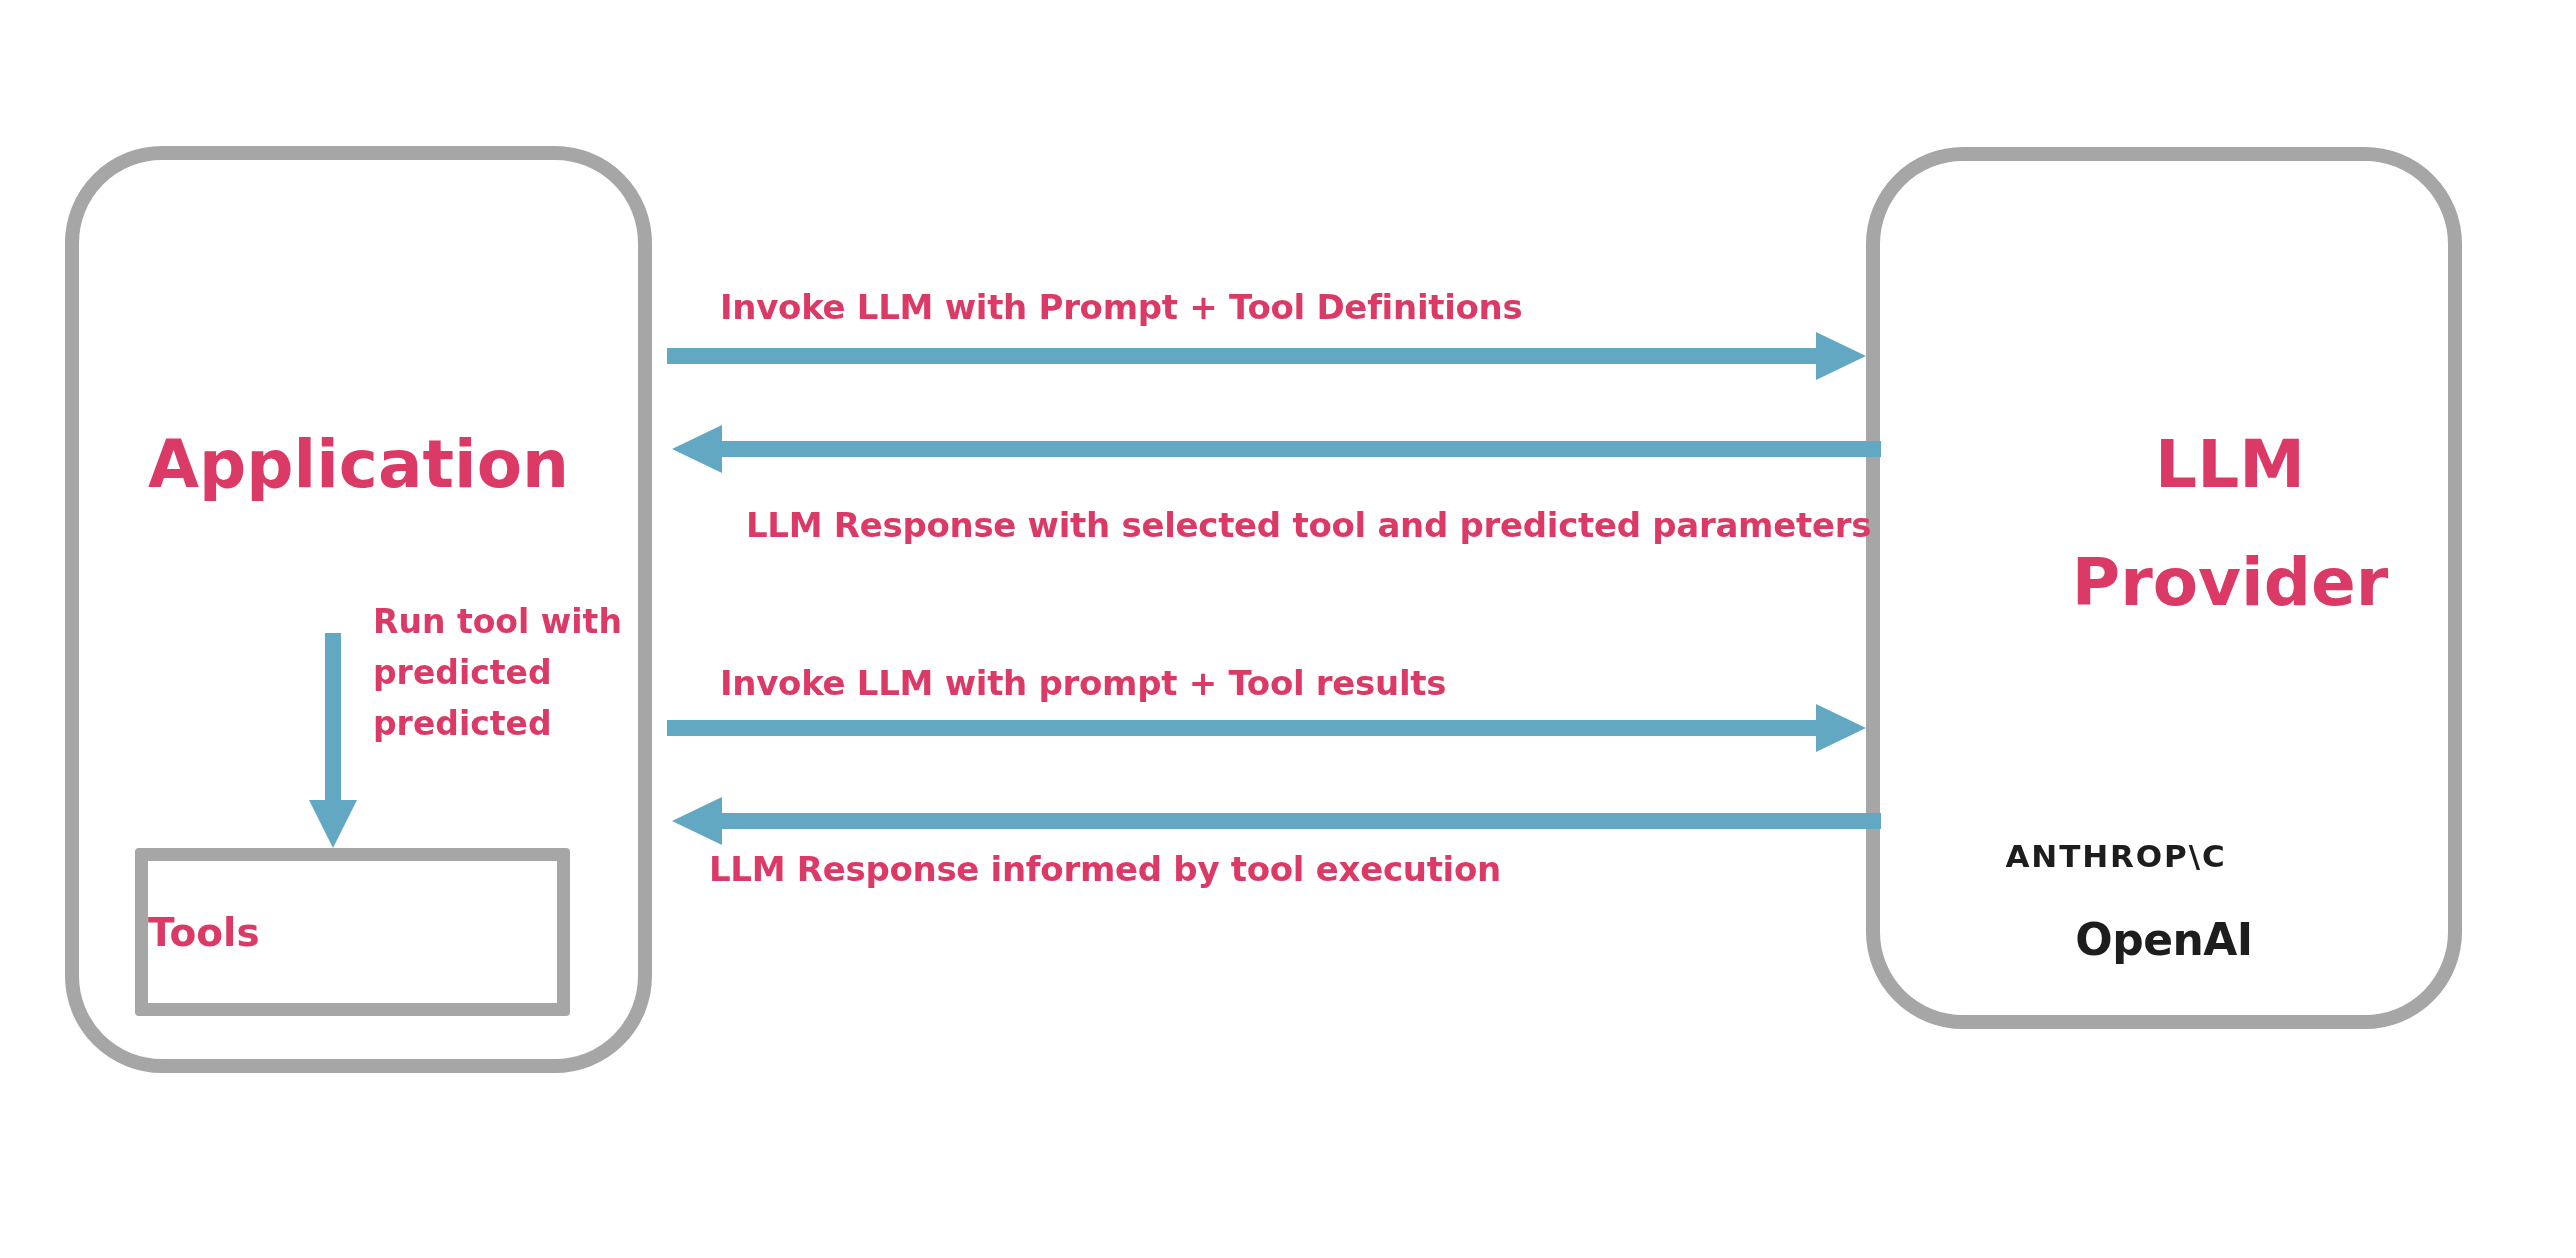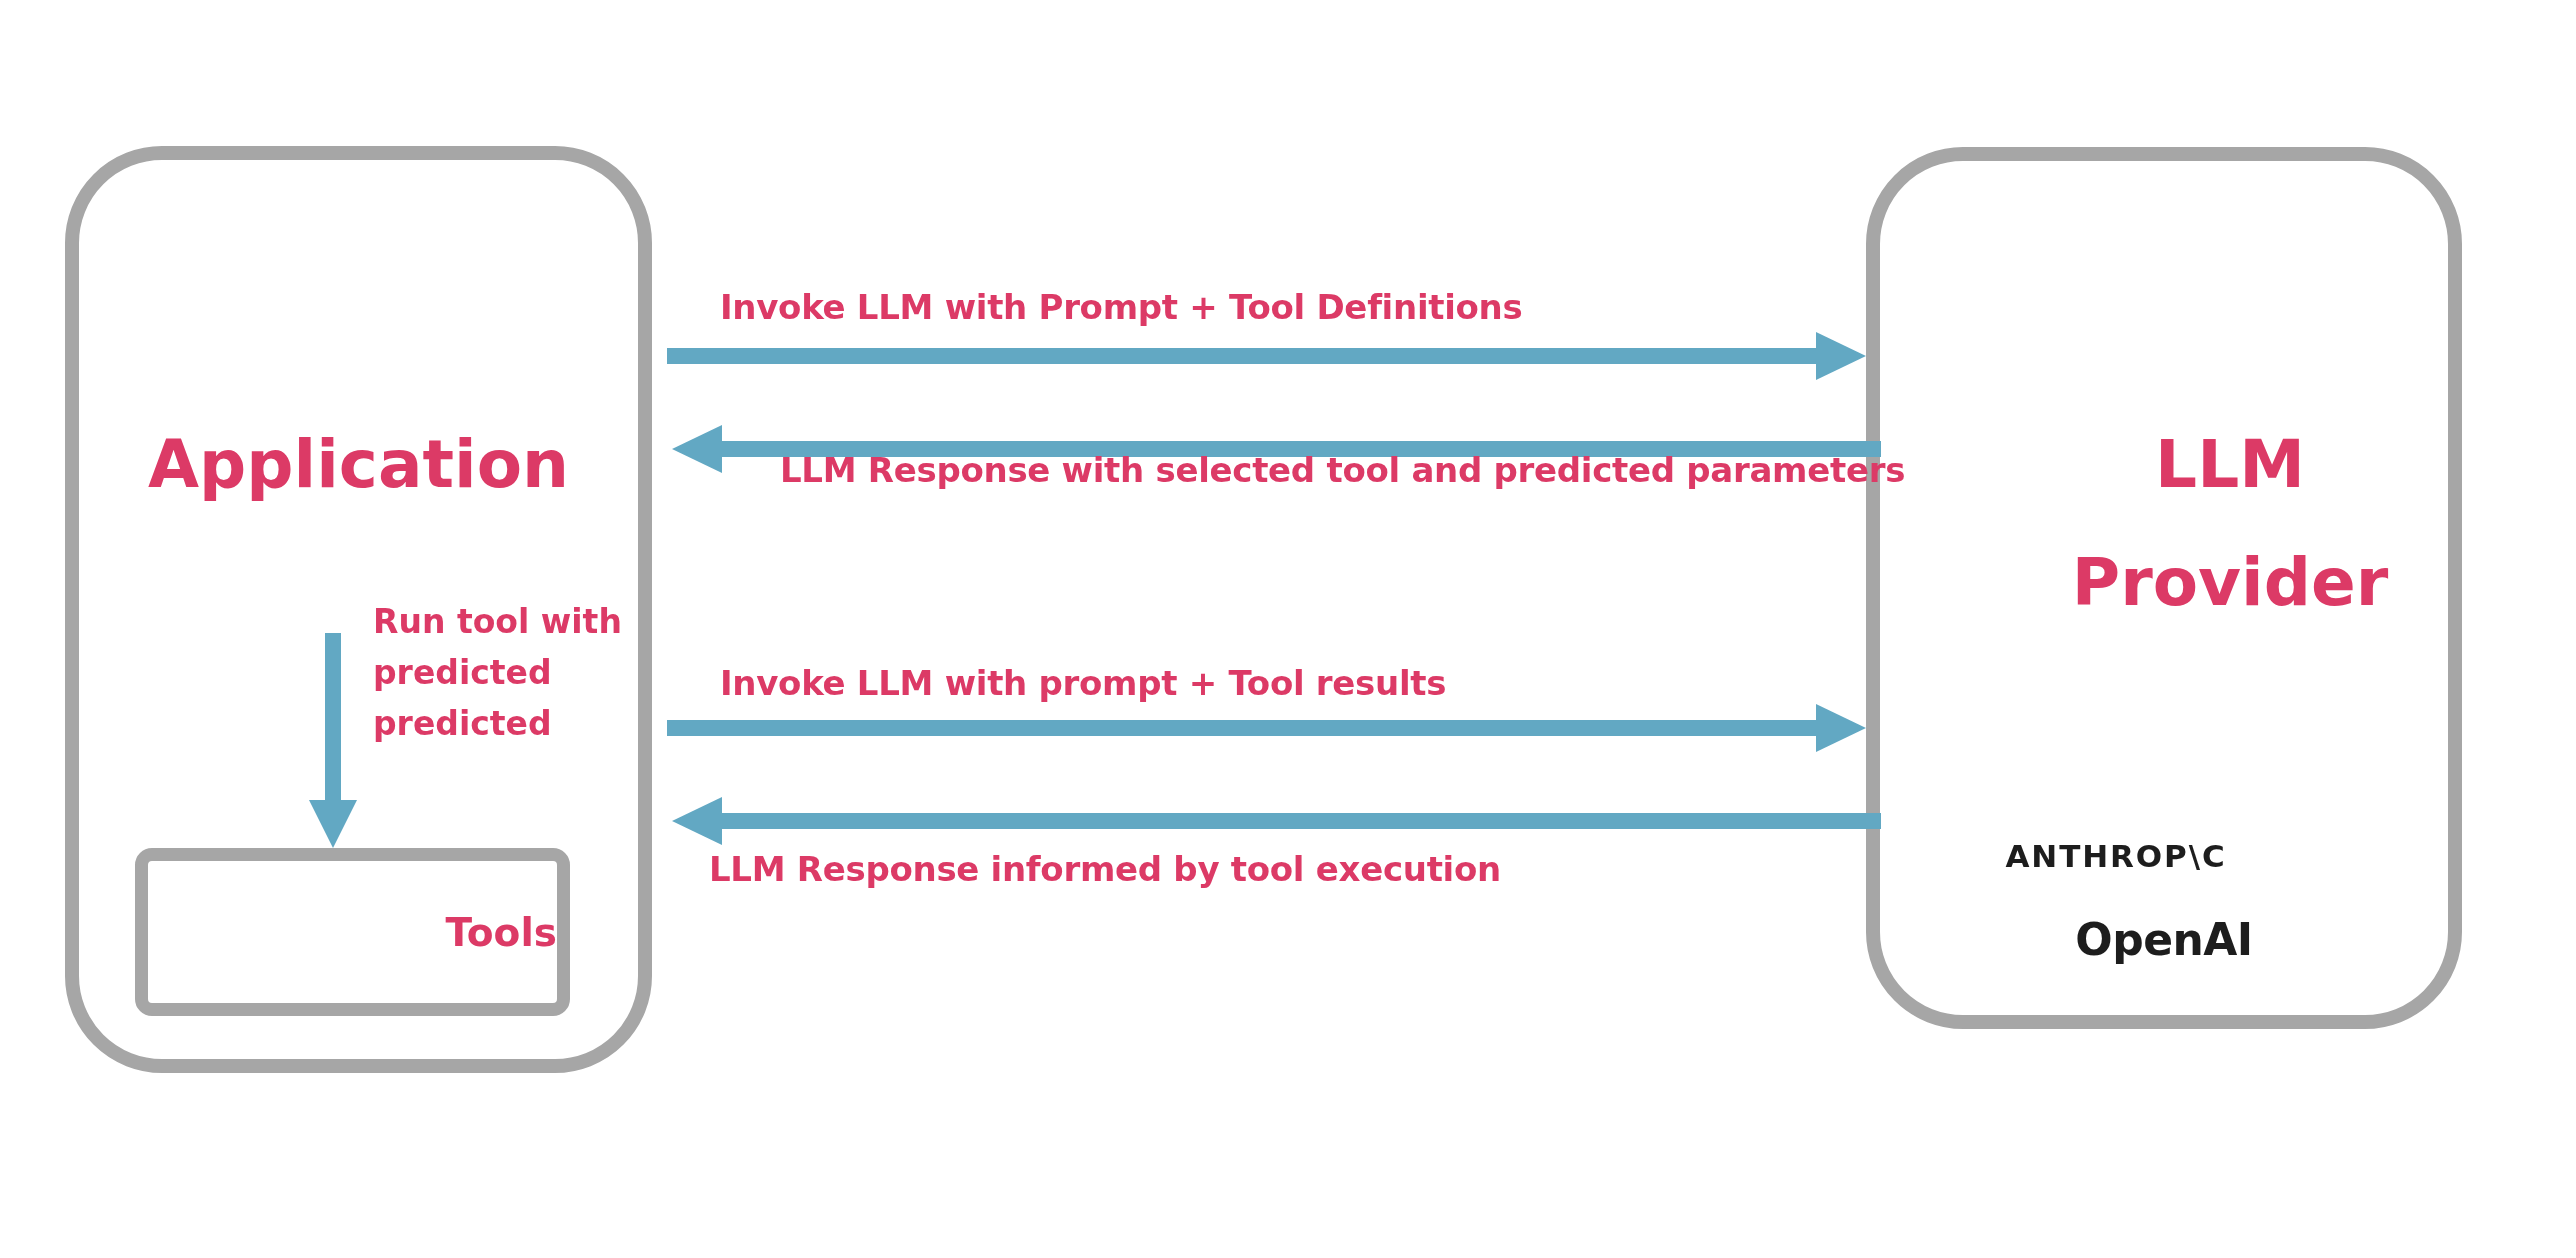--- a/index.html
+++ b/index.html
@@ -33,42 +33,42 @@
     letter-spacing: 0px;
   }
   .client-title { left: 65px;  width: 587px; top: 406px; }
   .llm-title    { left: 1932px; width: 596px; top: 406px; }
 
   
   .tools-box {
     position: absolute;
     left: 135px; top: 848px; width: 435px; height: 168px;
     border: 13.5px solid var(--gray);
-    border-radius: 17px;
+    border-radius: 4px;
     box-sizing: border-box;
-    display: flex; align-items: center; justify-content: flex-end;
+    display: flex; align-items: center; justify-content: flex-start;
   }
   .tools-label {
     color: var(--pink);
     font-weight: bold;
     font-size: 39px;
   }
 
   
   .flow-label {
     position: absolute;
     color: var(--pink);
     font-weight: bold;
     font-size: 34px;
     line-height: 43px;
     white-space: nowrap;
     letter-spacing: -0.3px;
   }
   .fl-1 { left: 720px; top: 286px; }
-  .fl-2 { left: 746px; top: 449px; margin-left: 34px; }
+  .fl-2 { left: 746px; top: 504px; }
   .fl-3 { left: 720px; top: 662px; }
   .fl-4 { left: 709px; top: 848px; }
 
   
   .h-arrow { position: absolute; height: 48px; }
   .h-arrow .shaft {
     position: absolute; top: 16.4px; height: 15.5px;
     background: var(--blue);
   }
   .h-arrow.right .shaft { left: 0; right: 48px; }

